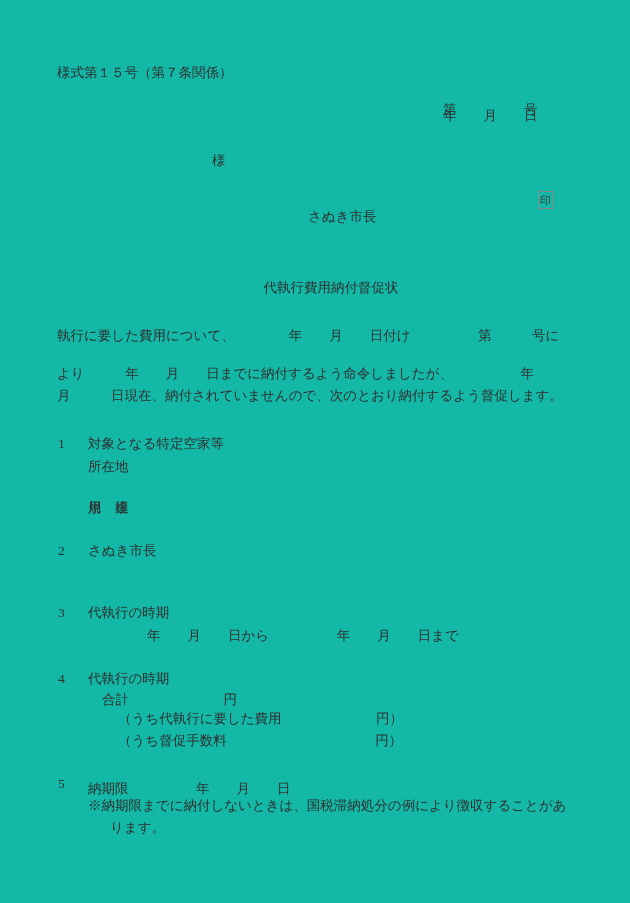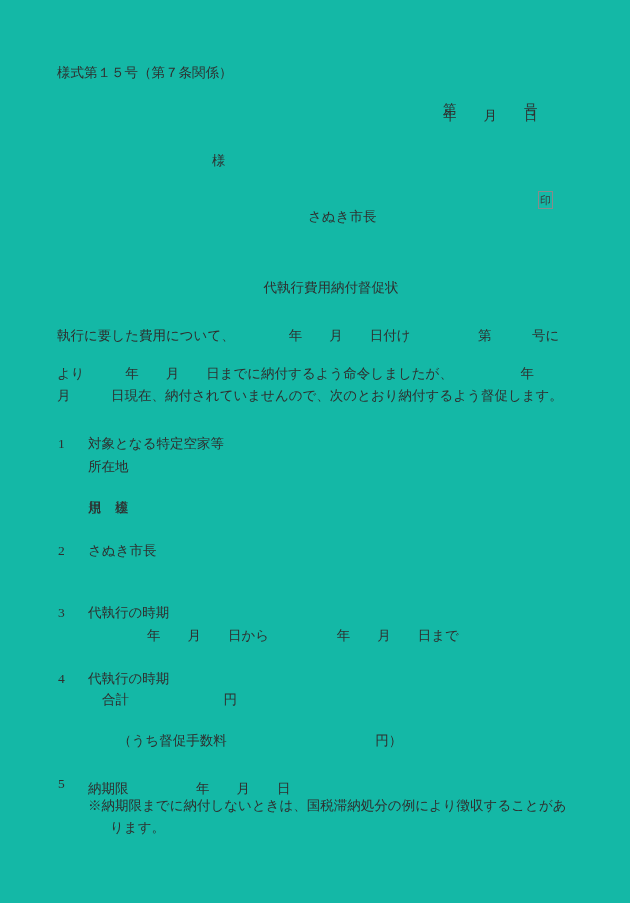--- a/index.html
+++ b/index.html
@@ -73,20 +73,21 @@
   <div class="ln" style="left:58px; top:543px">2</div>
   <div class="ln" style="left:88px; top:543px">さぬき市長</div>
 
   <div class="ln" style="left:58px; top:605px">3</div>
   <div class="ln" style="left:88px; top:605px">代執行の時期</div>
   <div class="ln" style="left:147px; top:628px">年　　月　　日から　　　　　年　　月　　日まで</div>
 
   <div class="ln" style="left:58px; top:671px">4</div>
   <div class="ln" style="left:88px; top:671px">代執行の時期</div>
   <div class="ln" style="left:102px; top:692px">合計　　　　　　　円</div>
+  <div class="ln" style="left:118px; top:711px">（うち代執行に要した費用　　　　　　　円）</div>
   <div class="ln" style="left:118px; top:733px">（うち督促手数料　　　　　　　　　　　円）</div>
 
   <div class="ln" style="left:58px; top:776px">5</div>
   <div class="ln" style="left:88px; top:781px">納期限　　　　　年　　月　　日</div>
   <div class="ln" style="left:88px; top:798px">※納期限までに納付しないときは、国税滞納処分の例により徴収することがあ</div>
   <div class="ln" style="left:110px; top:820px">ります。</div>
 
 </div>
 
 </body></html>

